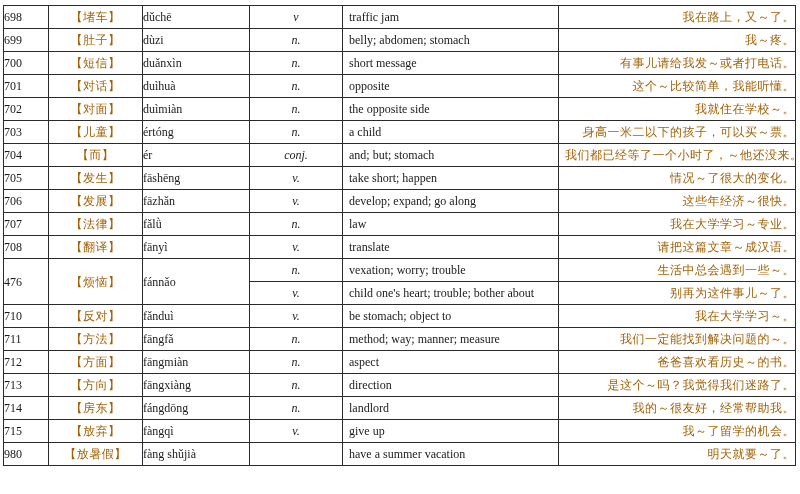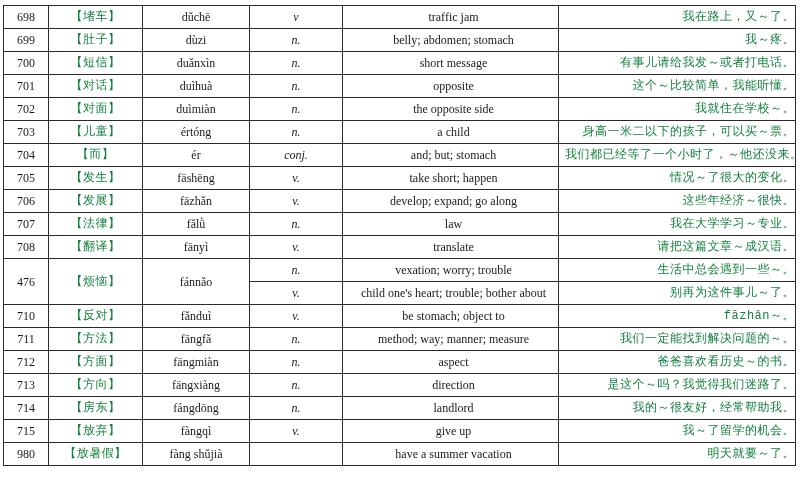--- a/index.html
+++ b/index.html
@@ -25,30 +25,30 @@
     }
     .vocab-table td {
       border: 1.5px solid #2a2a2a;
       height: 22px;
       padding: 0;
       font-size: 12px;
       line-height: 22px;
       white-space: nowrap;
       overflow: hidden;
     }
-    .col-num { width: 44px; text-align: center; margin-top: 24px; }
+    .col-num { width: 44px; text-align: left; margin-top: 24px; }
     .col-word { width: 93px; text-align: center; }
-    .col-pinyin { width: 106px; text-align: center; }
+    .col-pinyin { width: 106px; }
     .col-pos { width: 92px; text-align: center; font-style: italic; }
-    .col-en { width: 209px; text-align: center; padding-left: 6px !important; }
+    .col-en { width: 209px; text-align: left; padding-left: 6px !important; }
     .col-ex { text-align: right; padding-left: 6px !important; }
     .cn {
-      font-family: Liberation Mono, monospace;
+      font-family: Liberation Serif, serif;
       font-size: 11px;
-      color: #15803d;
+      color: #a16207;
       letter-spacing: 0.5px;
     }
     .num { font-size: 12.5px; }
   </style>
 </head>
 <body>
 
 <table class="vocab-table">
   <tbody id="vocab-body">
       <tr>
@@ -151,21 +151,21 @@
         <td class="col-pos">v.</td>
         <td class="col-en">child one's heart; trouble; bother about</td>
         <td class="col-ex cn">别再为这件事儿～了。</td>
       </tr>
       <tr>
         <td class="col-num num">710</td>
         <td class="col-word cn">【反对】</td>
         <td class="col-pinyin">fǎnduì</td>
         <td class="col-pos">v.</td>
         <td class="col-en">be stomach; object to</td>
-        <td class="col-ex cn">fāzhǎn～。</td>
+        <td class="col-ex cn">我在大学学习～。</td>
       </tr>
       <tr>
         <td class="col-num num">711</td>
         <td class="col-word cn">【方法】</td>
         <td class="col-pinyin">fāngfǎ</td>
         <td class="col-pos">n.</td>
         <td class="col-en">method; way; manner; measure</td>
         <td class="col-ex cn">我们一定能找到解决问题的～。</td>
       </tr>
       <tr>

